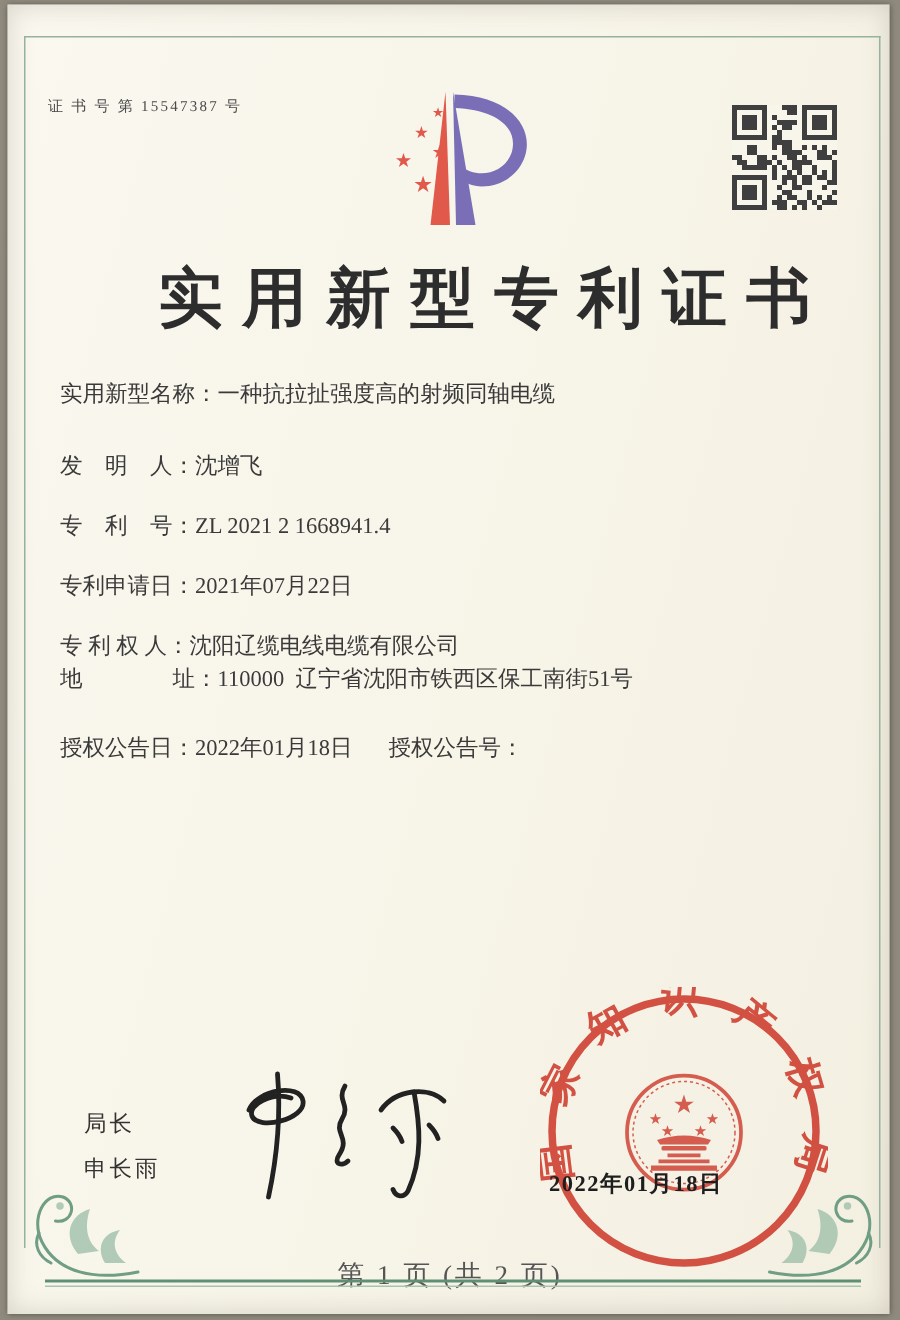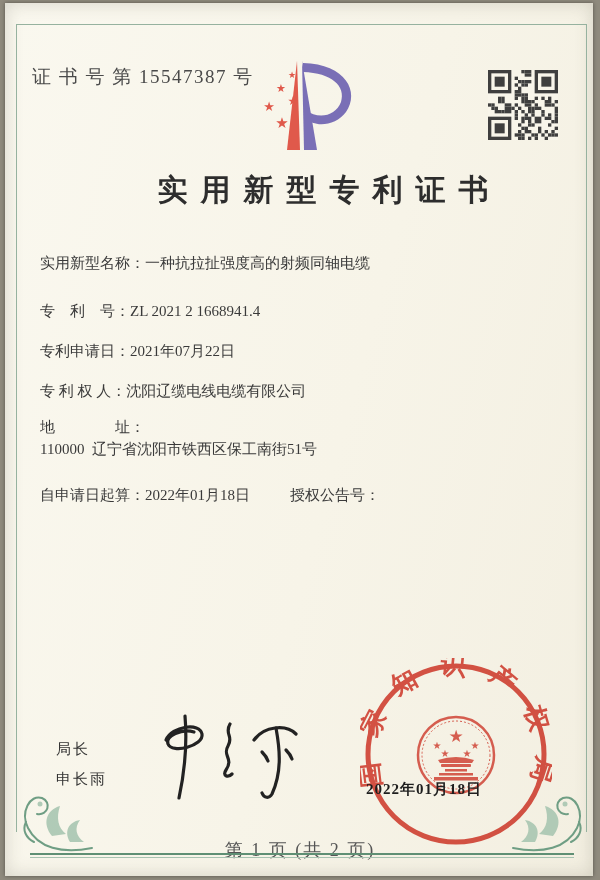--- a/index.html
+++ b/index.html
@@ -7,34 +7,34 @@
   .page { position:relative; width:600px; height:880px; overflow:hidden; }
   .paper {
     position:absolute; left:5px; top:3px; right:7px; bottom:4px;
     background:linear-gradient(105deg,#faf8ef 0%,#f7f4e8 55%,#f3efe1 100%);
     box-shadow:inset 0 0 18px rgba(90,85,70,.22), 0 0 4px rgba(0,0,0,.4);
   }
   .frame {
     position:absolute; left:16px; top:24px; right:13px; height:808px;
     border-top:1.5px solid #96b29f; border-left:1.5px solid #96b29f; border-right:1.5px solid #96b29f;
   }
-  .cert-no { position:absolute; left:32px; top:64px; font-size:19px; color:#4a4a4a; letter-spacing:1.5px; }
+  .cert-no { position:absolute; left:32px; top:64px; font-size:10px; color:#4a4a4a; letter-spacing:1.5px; }
   .logo { position:absolute; left:248px; top:58px; }
   .qr { position:absolute; left:488px; top:70px; }
   .title {
     position:absolute; left:0; right:0; top:170px; text-align:center;
-    font-size:30px; font-weight:600; color:#2d2d2d; letter-spacing:13px; text-indent:13px;padding-left:46px;
+    font-size:43px; font-weight:600; color:#2d2d2d; letter-spacing:13px; text-indent:13px;padding-left:46px;
   }
   .fields { position:absolute; left:40px; right:28px; top:252px; }
   .frow { display:flex; align-items:baseline; font-size:15px; color:#3a3a3a; line-height:22px; }
   .frow .lbl { white-space:pre; }
   .frow .val { white-space:pre; }
   .mb-a { margin-bottom:26px; } .mb-b { margin-bottom:18px; }
-  .mb-c { margin-bottom:14px; } .mb-d { margin-bottom:24px;flex-direction:column; }
-  .pair2 { margin-left:40px; display:flex; align-items:baseline; }
+  .mb-c { } .mb-d { margin-bottom:24px; }
+  .pair2 { margin-left:24px; display:flex; align-items:baseline; }
   .paras { position:absolute; left:38px; right:34px; top:522px; }
   .paras p {
     font-size:14.5px; line-height:1.85; text-align:justify; text-indent:2.2em;
     color:#3c3c3c; font-style:italic; margin-bottom:3px;
   }
   .sig-title { position:absolute; left:56px; top:740px; font-size:15px; color:#333; letter-spacing:2px; }
   .sig-name  { position:absolute; left:56px; top:770px; font-size:15px; color:#333; letter-spacing:2px; }
   .signature { position:absolute; left:138px; top:710px; }
   .seal { position:absolute; left:360px; top:658px; mix-blend-mode:multiply; opacity:.92; }
   .seal-date { position:absolute; left:366px; top:780px; font-size:15px; font-weight:bold; color:#1e1e1e; letter-spacing:1px; z-index:5; }
@@ -207,37 +207,41 @@
   </div>
 
   <div class="title">实用新型专利证书</div>
 
   <div class="fields">
     <div class="frow mb-a">
       <span class="lbl">实用新型名称：</span>
       <span class="val">一种抗拉扯强度高的射频同轴电缆</span>
     </div>
     <div class="frow mb-b">
+      <span class="lbl">发　明　人：</span>
+      <span class="val">沈增飞</span>
+    </div>
+    <div class="frow mb-b">
       <span class="lbl">专　利　号：</span>
       <span class="val">ZL 2021 2 1668941.4</span>
     </div>
     <div class="frow mb-b">
       <span class="lbl">专利申请日：</span>
       <span class="val">2021年07月22日</span>
     </div>
     <div class="frow mb-c">
       <span class="lbl">专 利 权 人：</span>
       <span class="val">沈阳辽缆电线电缆有限公司</span>
     </div>
     <div class="frow mb-d">
       <span class="lbl">地　　　　址：</span>
       <span class="val">110000  辽宁省沈阳市铁西区保工南街51号</span>
     </div>
     <div class="frow">
-      <span class="lbl">自申请日起算：</span>
+      <span class="lbl">授权公告日：</span>
       <span class="val">2022年01月18日</span>
       <span class="pair2">
         <span class="lbl">授权公告号：</span>
       </span>
     </div>
   </div>
 
 
   <div class="sig-title">局长</div>
   <div class="sig-name">申长雨</div>

